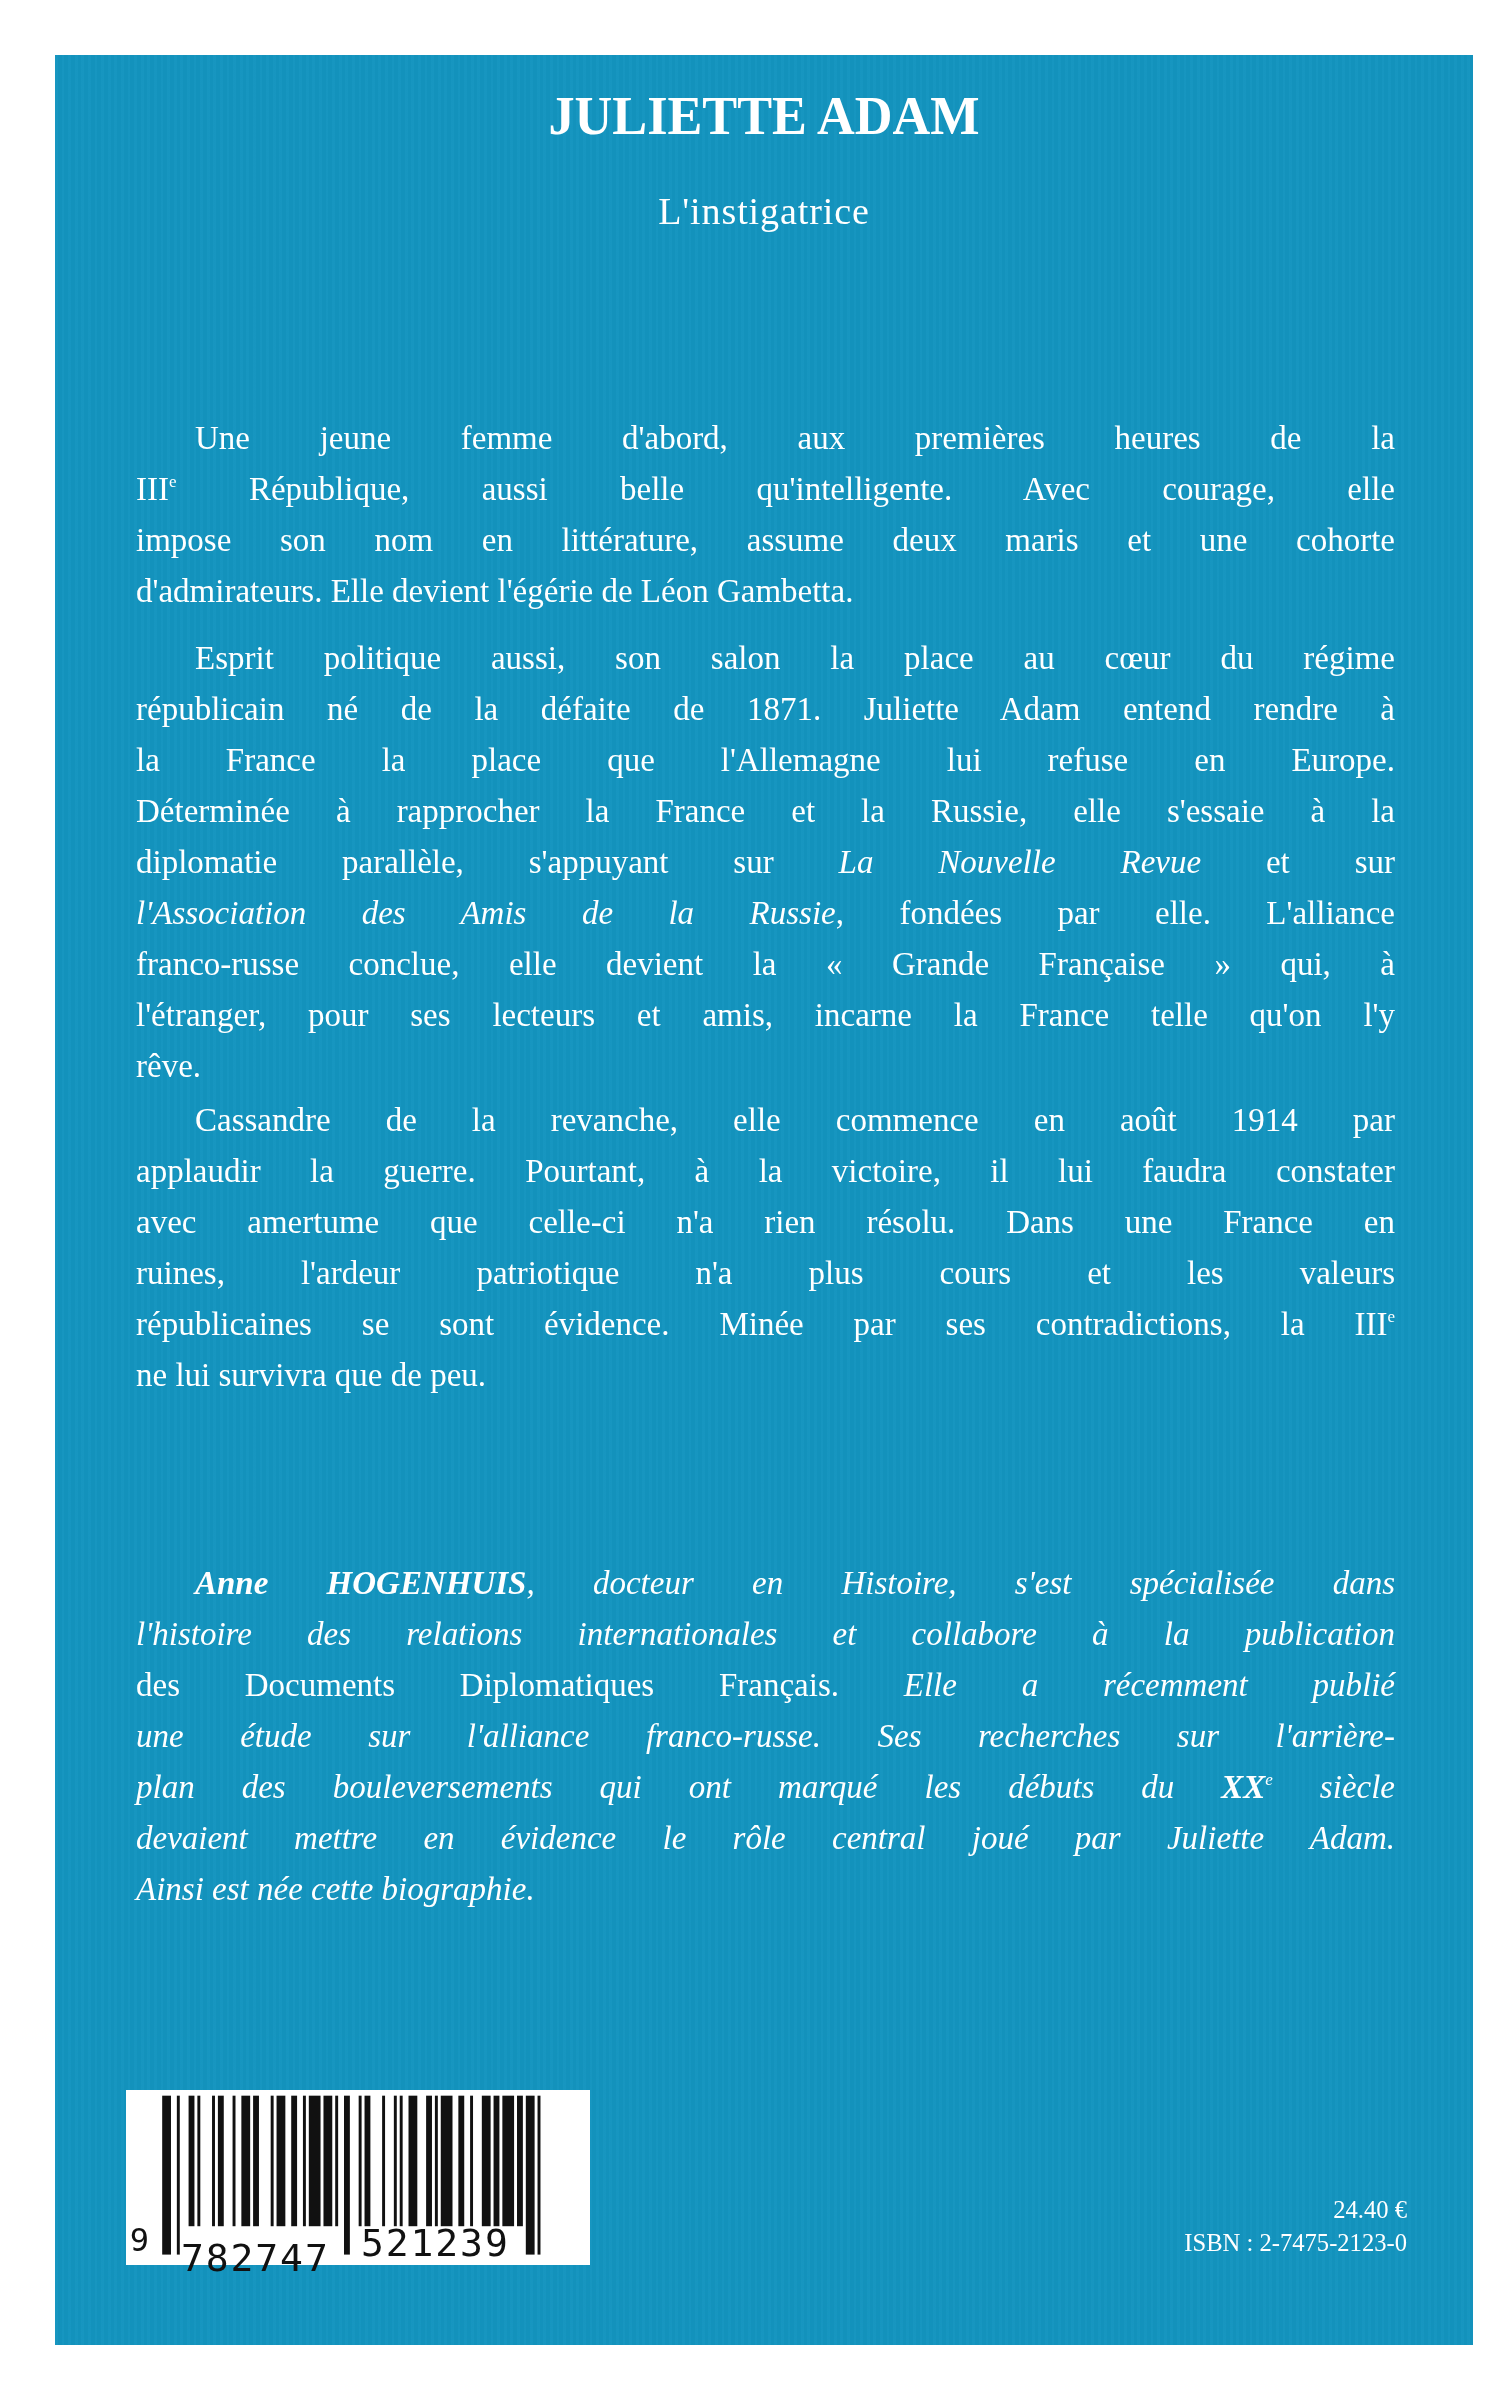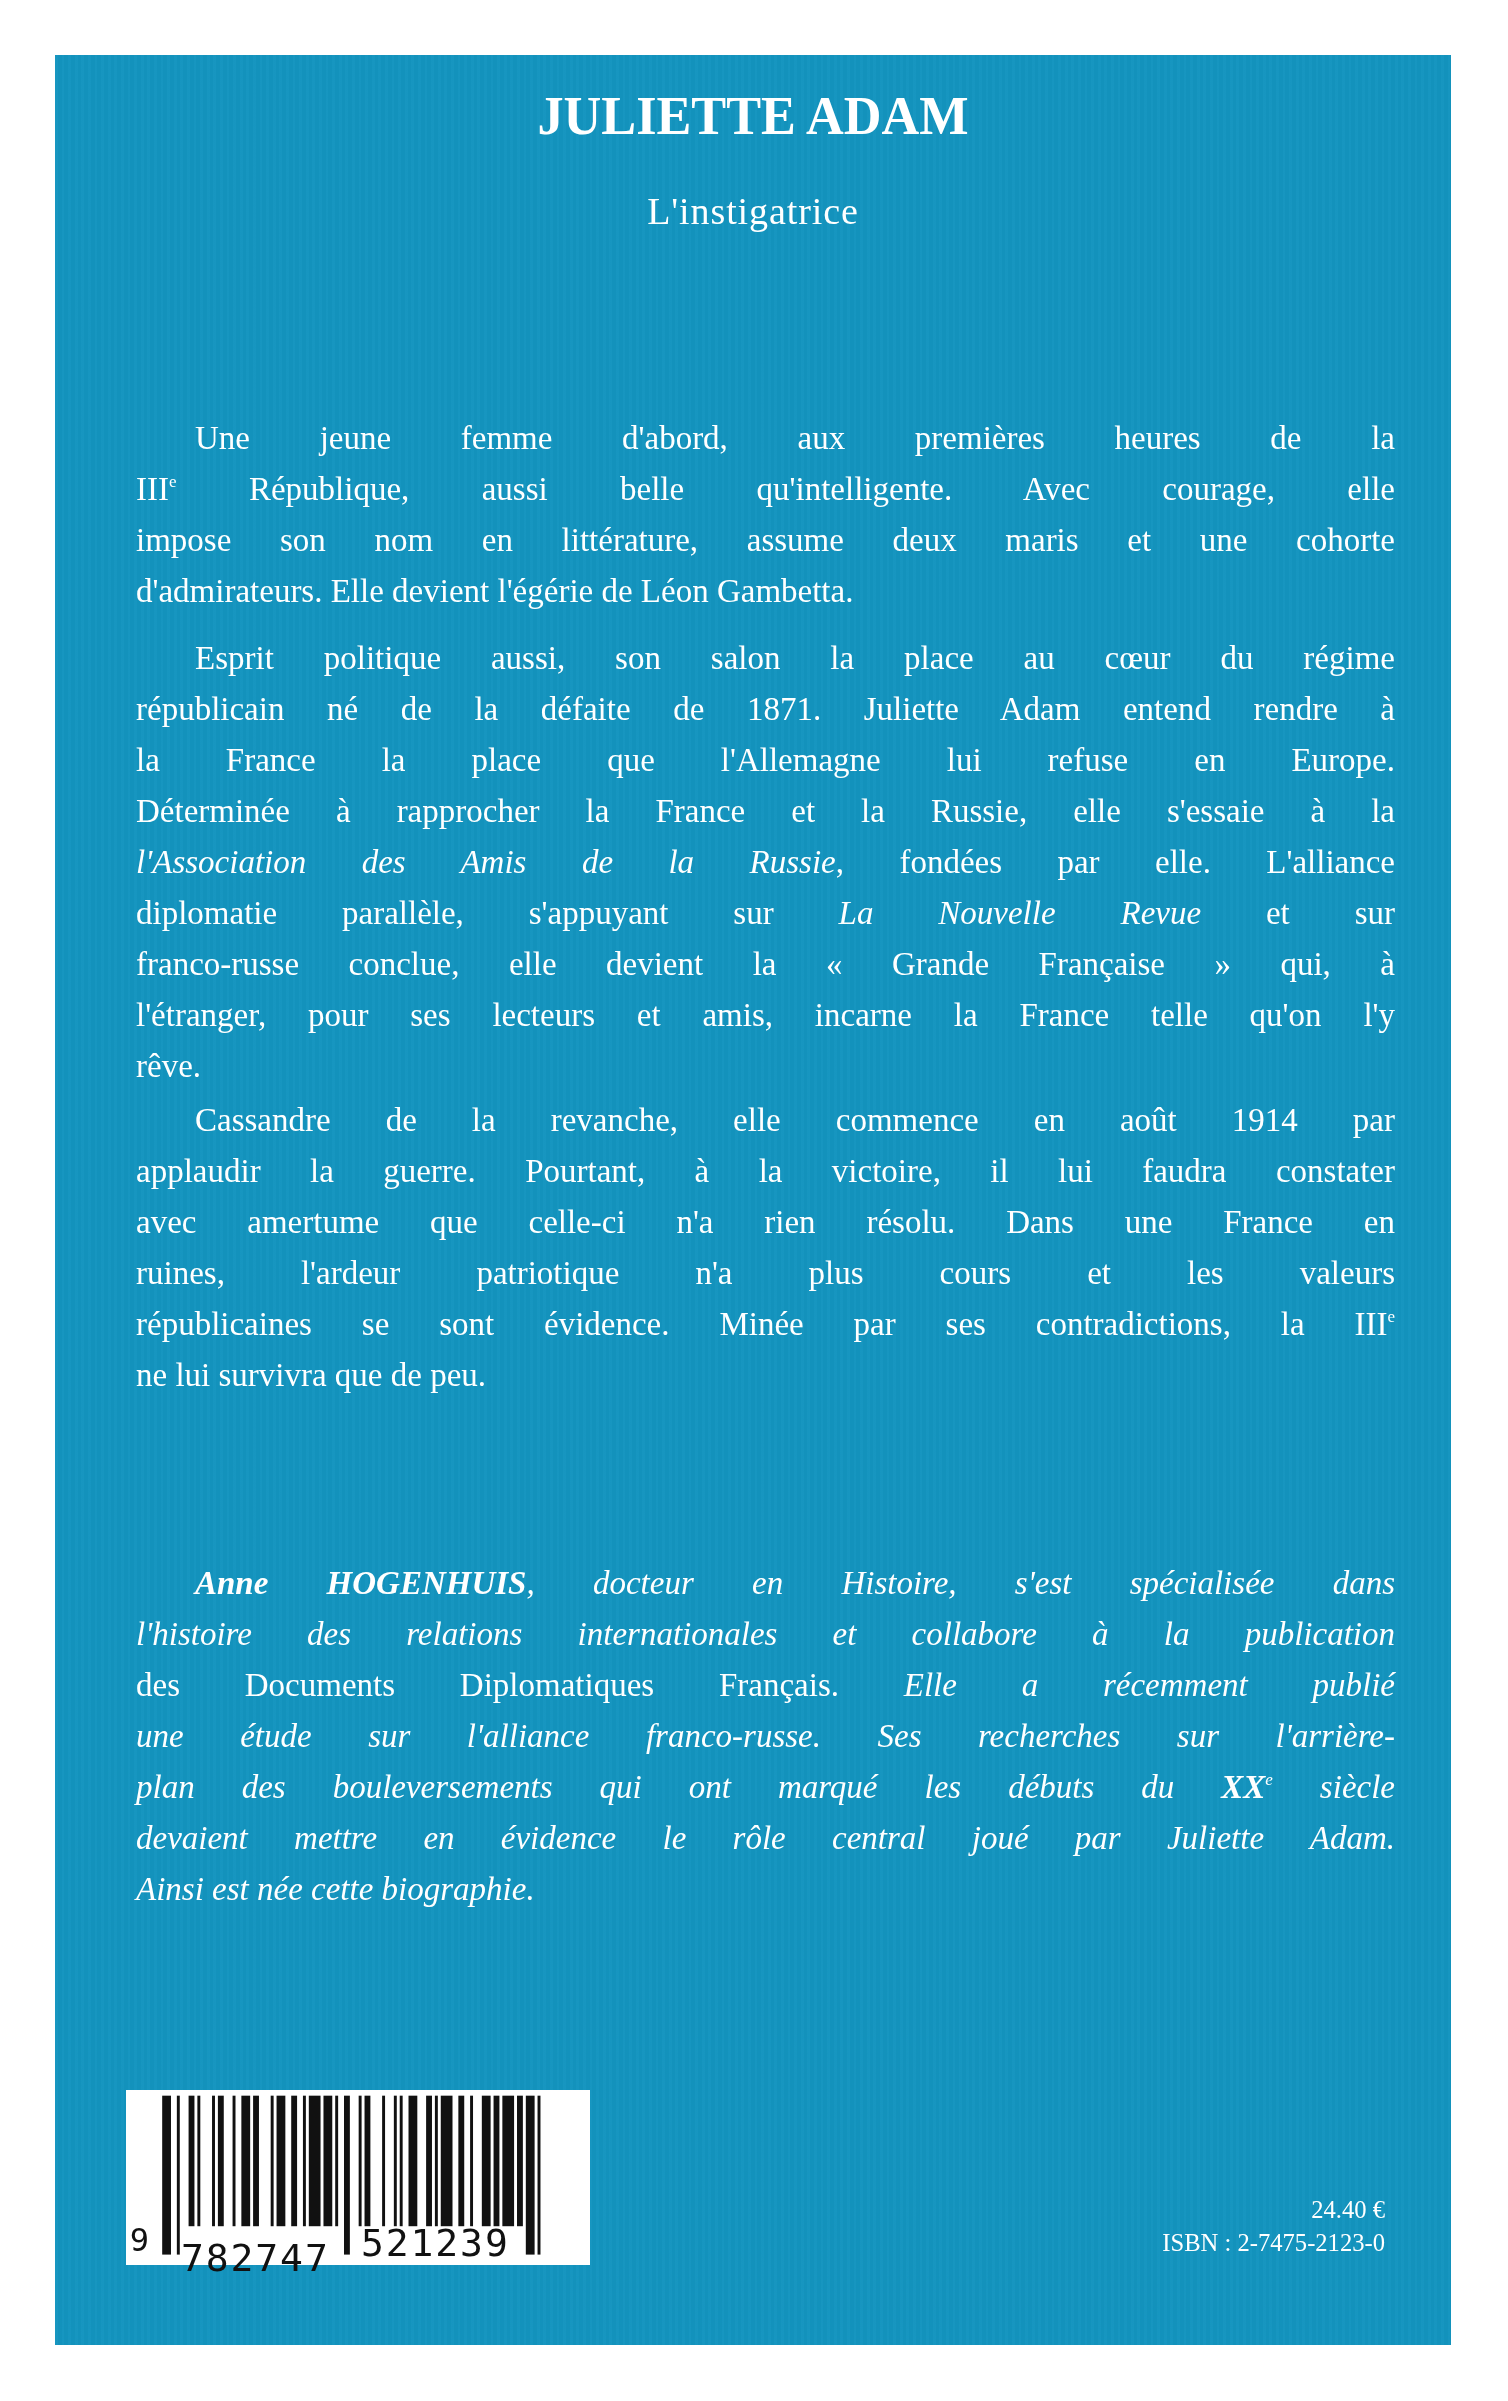--- a/index.html
+++ b/index.html
@@ -2,20 +2,21 @@
 <html style="font-size:15px"><head>
 <meta charset="utf-8">
 <style>
   html, body { margin: 0; padding: 0; background: #ffffff; }
   body { width: 1508px; height: 2402px; position: relative; overflow: hidden; font-family: "Liberation Serif", "DejaVu Serif", serif; }
   .cover {
     position: absolute; left: 55px; top: 55px; width: 1396px; height: 2290px;
     background: #1394bf;
     background-image: repeating-linear-gradient(90deg, rgba(255,255,255,0.015) 0px, rgba(255,255,255,0.015) 2.8px, rgba(0,0,0,0.015) 2.8px, rgba(0,0,0,0.015) 6.6px);
     color: #ffffff;
+    padding-left: 22px;
   }
   .title {
     position: absolute; left: 0; right: 0; top: 28px; text-align: center;
     font-weight: bold; font-size: 55px; letter-spacing: 0px; line-height: 66px;
     transform: scaleX(0.95); transform-origin: center;
   }
   .subtitle {
     position: absolute; left: 0; right: 0; top: 134px; text-align: center;
     font-size: 38px; line-height: 45px; letter-spacing: 0.9px;
   }
@@ -58,22 +59,22 @@
         <span class="line indent"><span>Une jeune femme d'abord, aux premières heures de la</span></span>
         <span class="line"><span>III</span><sup>e</sup><span> République, aussi belle qu'intelligente. Avec courage, elle</span></span>
         <span class="line"><span>impose son nom en littérature, assume deux maris et une cohorte</span></span>
         <span class="line last"><span>d'admirateurs. Elle devient l'égérie de Léon Gambetta.</span></span>
       </div>
       <div class="para" style="top: 578px;">
         <span class="line indent"><span>Esprit politique aussi, son salon la place au cœur du régime</span></span>
         <span class="line"><span>républicain né de la défaite de 1871. Juliette Adam entend rendre à</span></span>
         <span class="line"><span>la France la place que l'Allemagne lui refuse en Europe.</span></span>
         <span class="line"><span>Déterminée à rapprocher la France et la Russie, elle s'essaie à la</span></span>
+        <span class="line"><span>diplomatie parallèle, s'appuyant sur </span><span class="i">La Nouvelle Revue</span><span> et sur</span></span>
         <span class="line"><span class="i">l'Association des Amis de la Russie</span><span>, fondées par elle. L'alliance</span></span>
-        <span class="line"><span>diplomatie parallèle, s'appuyant sur </span><span class="i">La Nouvelle Revue</span><span> et sur</span></span>
         <span class="line"><span>franco-russe conclue, elle devient la « Grande Française » qui, à</span></span>
         <span class="line"><span>l'étranger, pour ses lecteurs et amis, incarne la France telle qu'on l'y</span></span>
         <span class="line last"><span>rêve.</span></span>
       </div>
       <div class="para" style="top: 1040px;">
         <span class="line indent"><span>Cassandre de la revanche, elle commence en août 1914 par</span></span>
         <span class="line"><span>applaudir la guerre. Pourtant, à la victoire, il lui faudra constater</span></span>
         <span class="line"><span>avec amertume que celle-ci n'a rien résolu. Dans une France en</span></span>
         <span class="line"><span>ruines, l'ardeur patriotique n'a plus cours et les valeurs</span></span>
         <span class="line"><span>républicaines se sont évidence. Minée par ses contradictions, la III</span><sup>e</sup></span>

